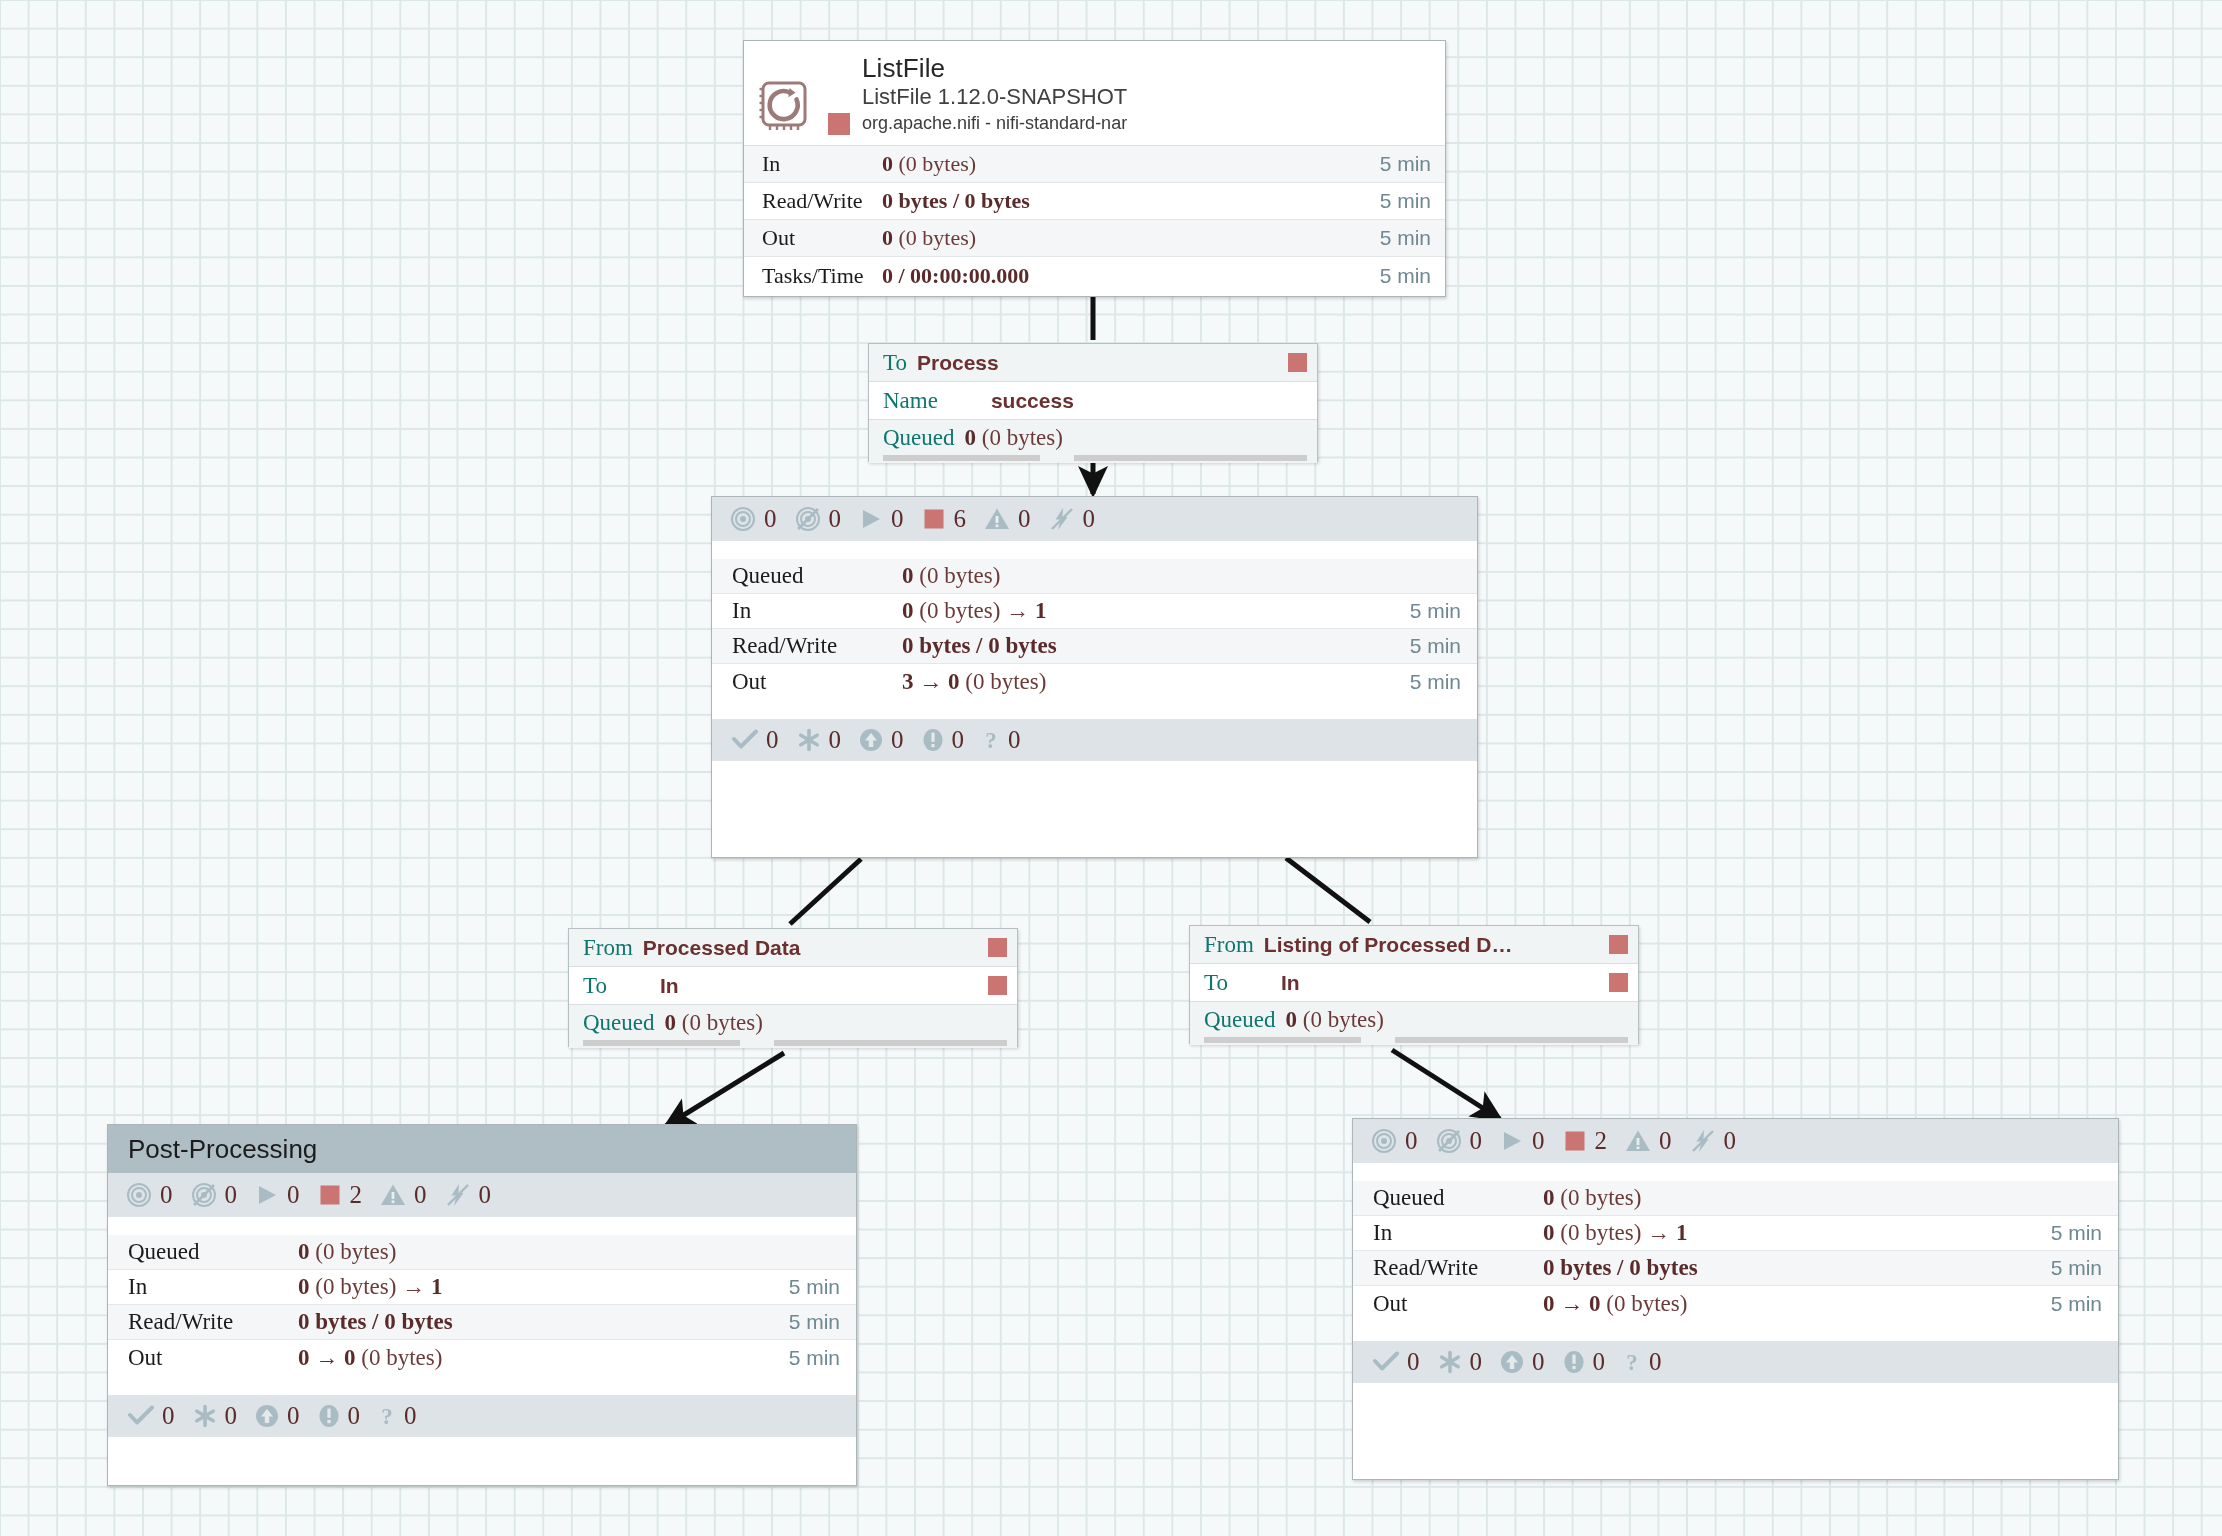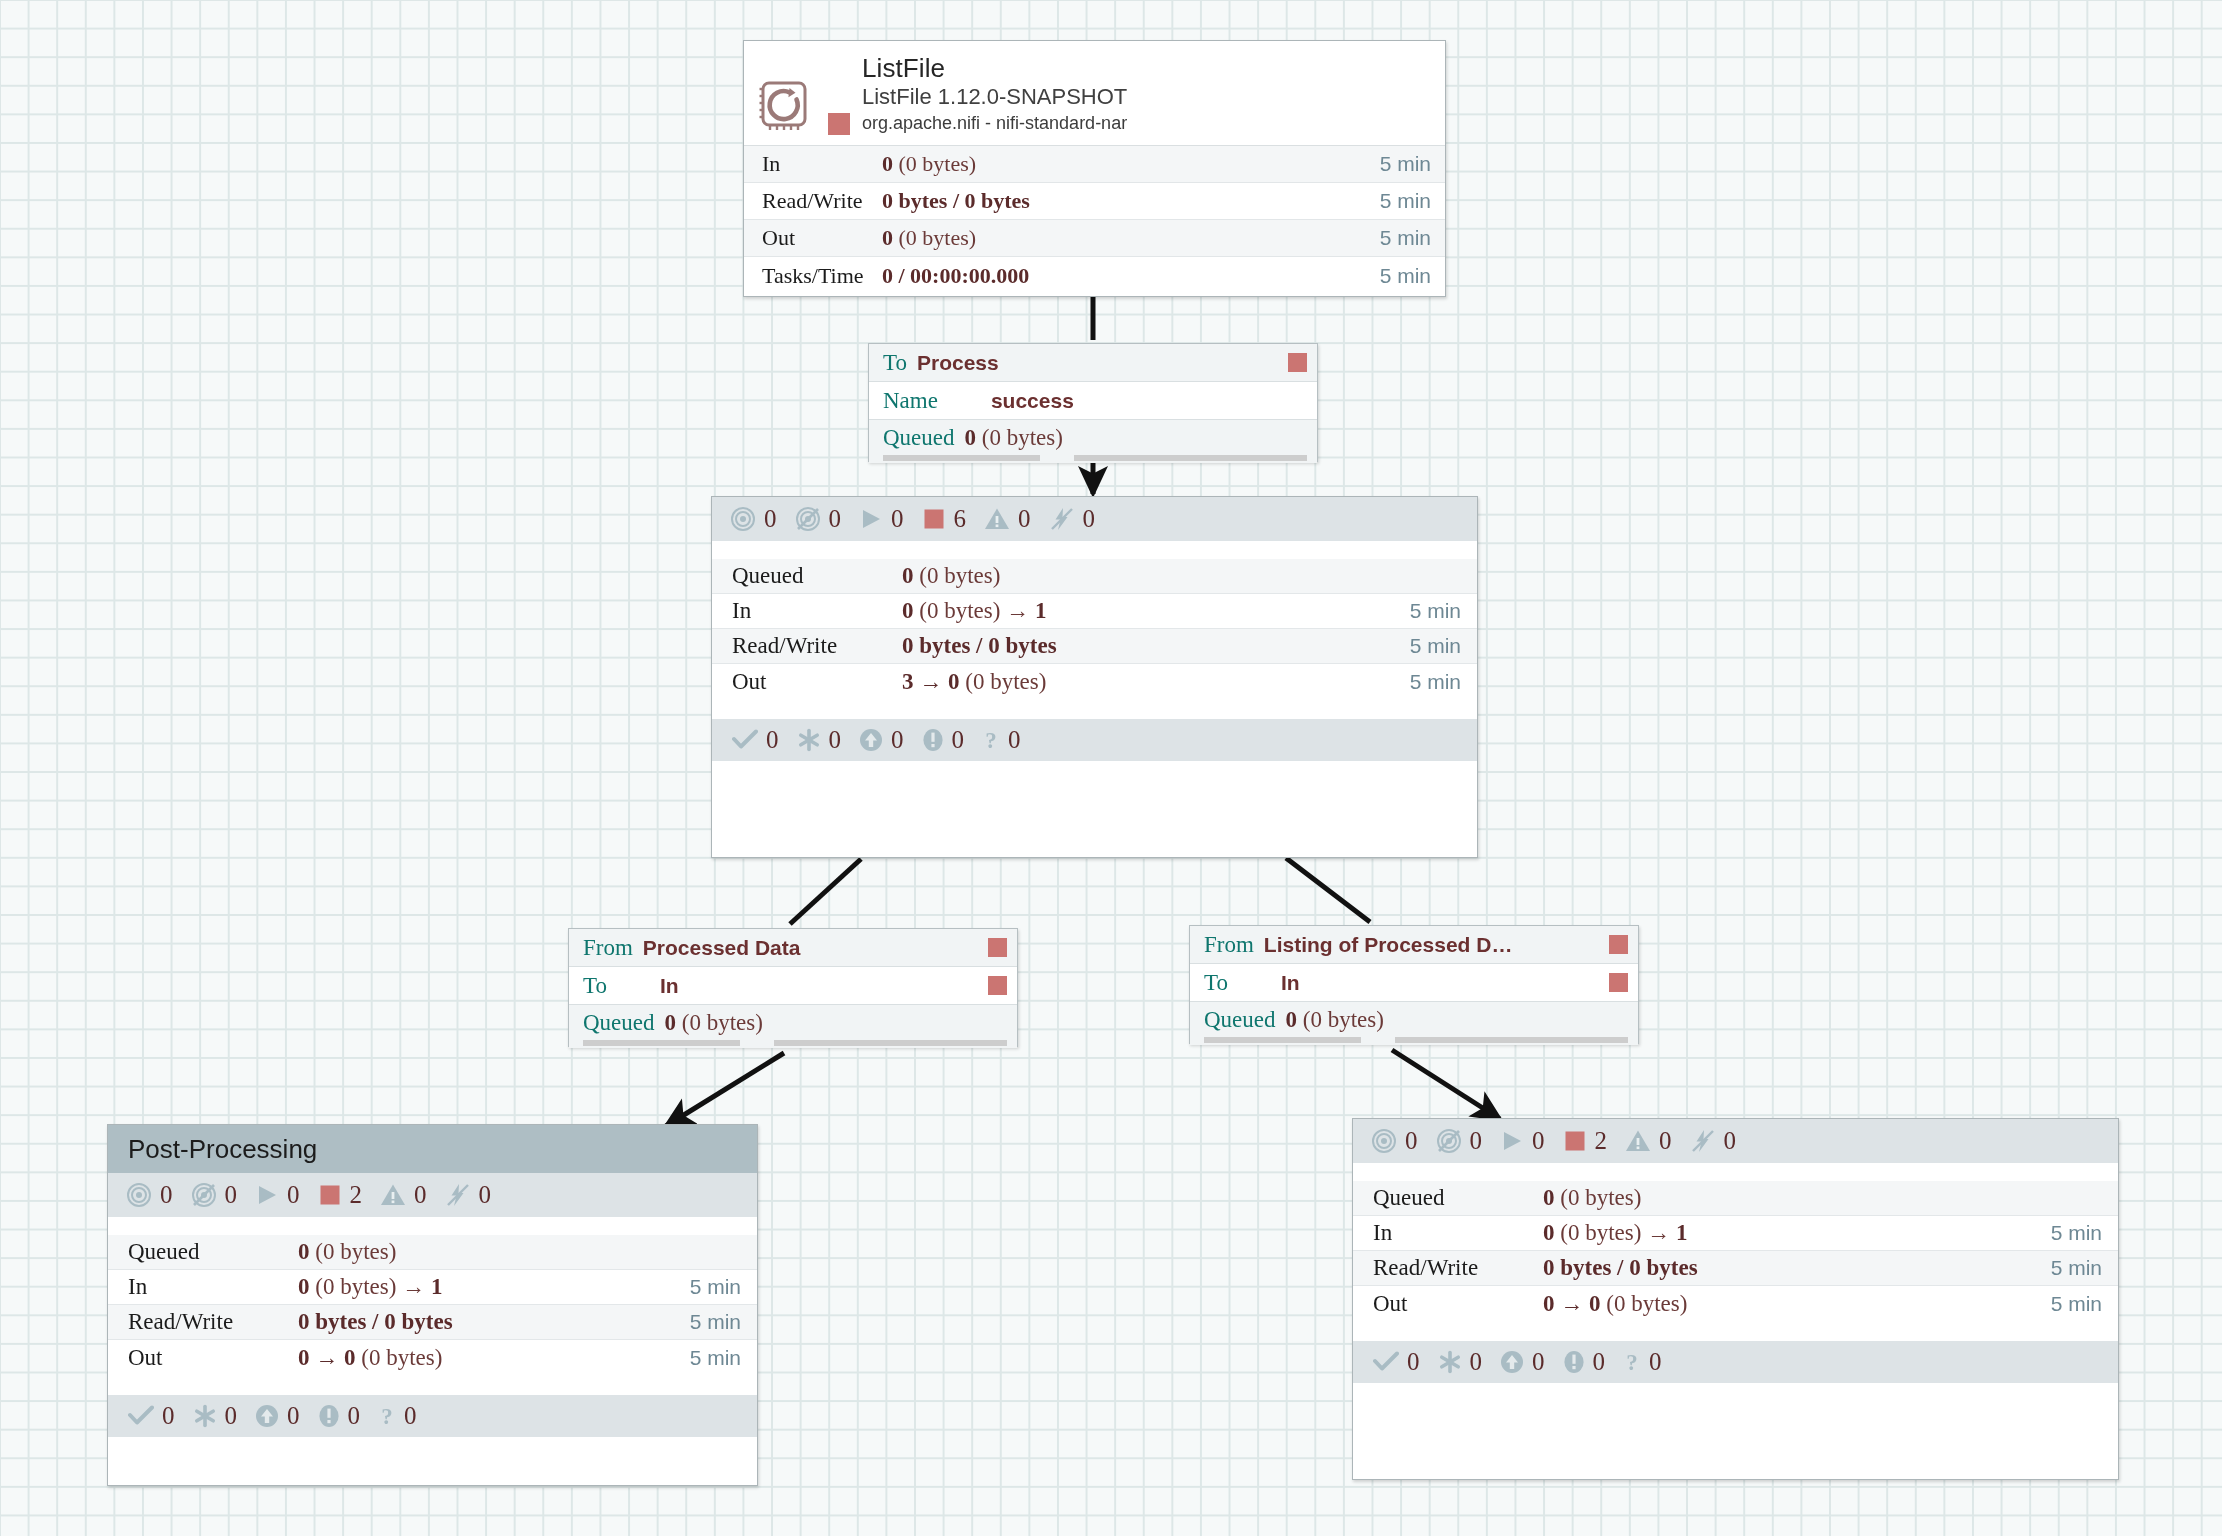--- a/index.html
+++ b/index.html
@@ -502,21 +502,21 @@
       <span class="conn-key">Queued</span>
       <span class="conn-val plain"><b>0</b><span> (0 bytes)</span></span>
     </div>
     <div class="conn-bars">
       <span class="conn-bar a"></span>
       <span class="conn-bar gap"></span>
       <span class="conn-bar b"></span>
     </div>
   </div>
 
-  <div class="node pg" style="left:107px; top:1124px; width:651px; height:362px;">
+  <div class="node pg" style="left:107px; top:1124px; width:750px; height:362px;">
     <div class="pg-title">Post-Processing</div>
     <div class="pg-icons">
       <span class="ic-group">
         <span>
           <svg class="ico" width="26" height="26" viewBox="0 0 26 26">
             <circle cx="13" cy="13" r="11" fill="none" stroke="#a9bcc4" stroke-width="2"></circle>
             <circle cx="13" cy="13" r="7" fill="none" stroke="#a9bcc4" stroke-width="2"></circle>
             <circle cx="13" cy="13" r="3" fill="#a9bcc4"></circle>
           </svg>
         </span>

